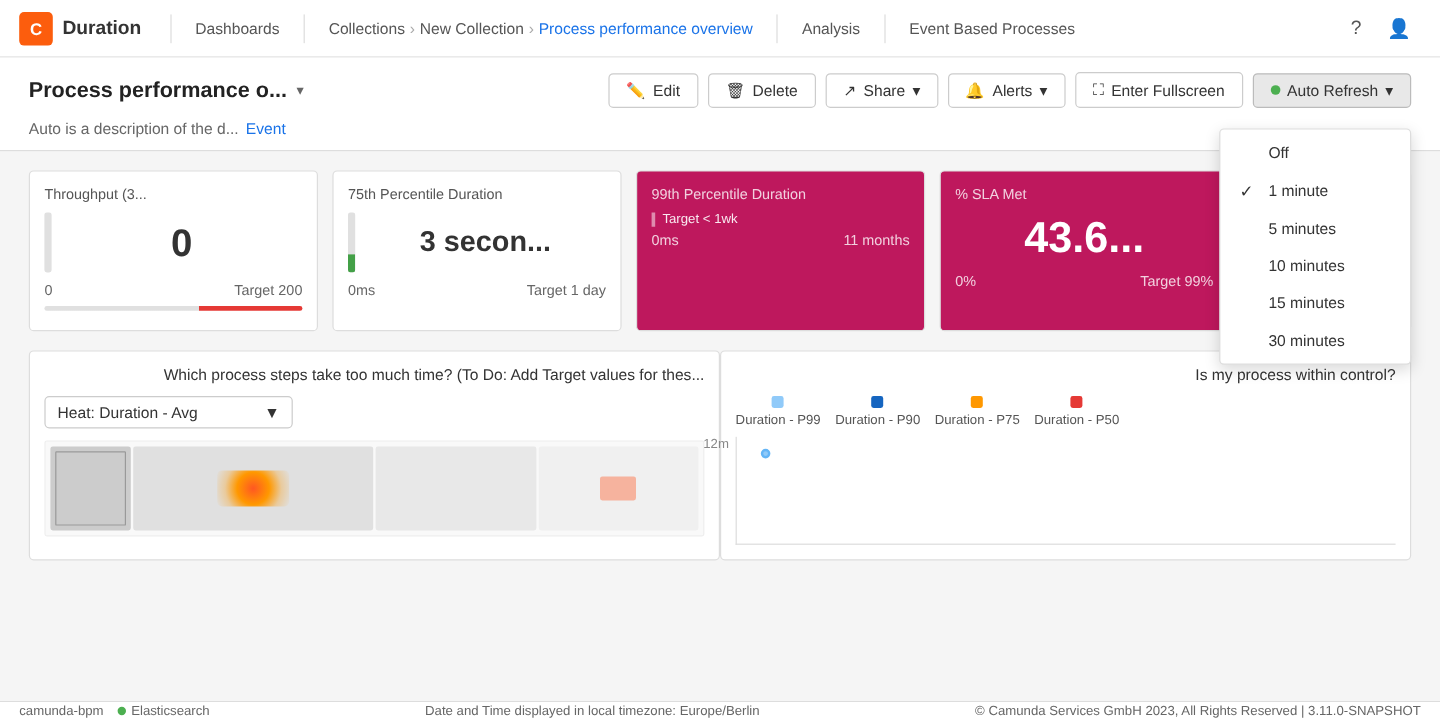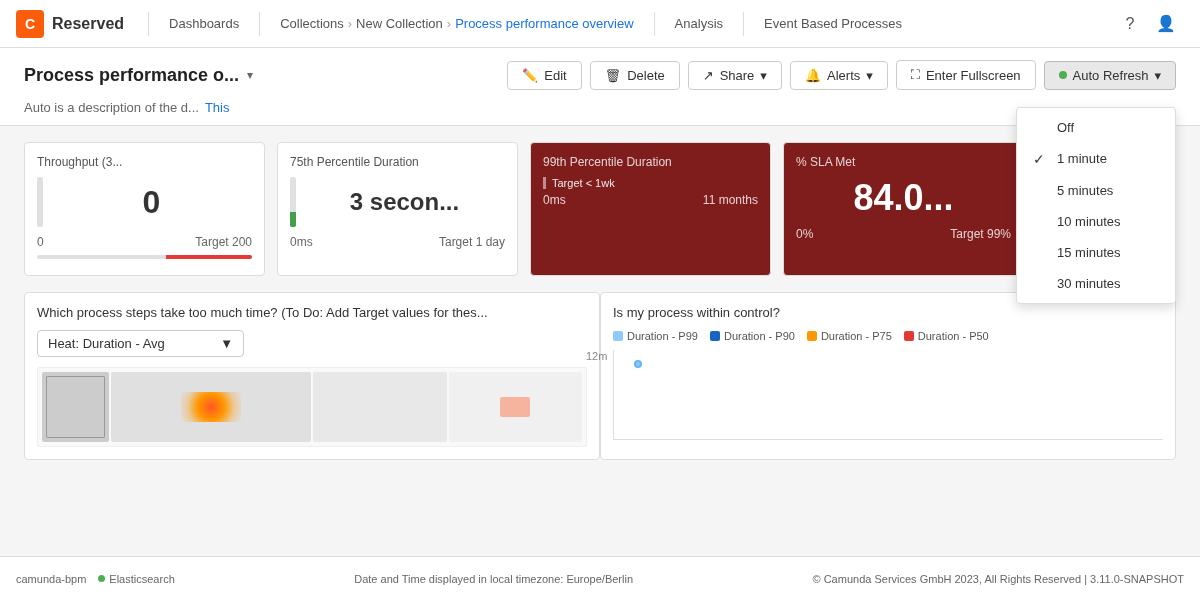--- a/index.html
+++ b/index.html
@@ -122,29 +122,29 @@
       display: flex; justify-content: space-between;
       font-size: 12px; color: #666;
     }
     .metric-target-bar {
       height: 4px; background: linear-gradient(to right, #e0e0e0 60%, #e53935 40%);
       border-radius: 2px; margin-top: 6px; margin-bottom: 4px;
     }
 
     
     .metric-card-red-bg {
-      background: #7f1d1d; color: white;
+      background: #be185d; color: white;
     }
     .metric-card-red-bg .metric-title { color: rgba(255,255,255,0.8); }
     .metric-card-red-bg .metric-big-value { color: white; font-size: 36px; }
     .metric-card-red-bg .metric-range { color: rgba(255,255,255,0.8); }
 
     
     .bottom-section {
-      display: grid; grid-template-columns: 1fr 1fr; gap: 0;
+      display: grid; grid-template-columns: 1fr 1fr; gap: 0; text-align: right;
     }
     .bottom-card {
       background: #fff; border: 1px solid #ddd; border-radius: 4px;
       padding: 12px; min-height: 160px;
     }
     .bottom-card-title { font-size: 13px; font-weight: 500; margin-bottom: 10px; color: #333; }
     .heat-select {
       display: flex; align-items: center; gap: 6px;
       border: 1px solid #ccc; border-radius: 4px; padding: 5px 10px;
       font-size: 13px; cursor: pointer; width: 207px; margin-bottom: 10px;
@@ -155,53 +155,53 @@
     .heatmap-container {
       height: 80px; background: #f9f9f9; border: 1px solid #eee;
       border-radius: 2px; position: relative; overflow: hidden;
     }
 
     
     .chart-legend {
       display: flex; gap: 12px; flex-wrap: wrap; margin-bottom: 8px;
     }
     .legend-item {
-      display: flex; align-items: center; gap: 4px; font-size: 11px; color: #555;
+      display: flex; align-items: center; gap: 4px; font-size: 11px; color: #555; flex-direction: column;
     }
     .legend-dot {
       width: 10px; height: 10px; border-radius: 2px;
     }
     .chart-area {
       height: 90px; position: relative; border-left: 1px solid #ddd;
       border-bottom: 1px solid #ddd;
     }
     .chart-label-y {
       position: absolute; left: -28px; top: 0;
       font-size: 11px; color: #888;
     }
 
     
     .footer {
       position: fixed; bottom: 0; left: 0; right: 0;
-      height: 44px; background: #fff; border-top: 1px solid #ddd;
+      height: 16px; background: #fff; border-top: 1px solid #ddd;
       display: flex; align-items: center; justify-content: space-between;
       padding: 0 16px; font-size: 11px; color: #666;
     }
     .footer-left { display: flex; align-items: center; gap: 12px; }
     .green-status { width: 7px; height: 7px; background: #4caf50; border-radius: 50%; }
 
     .auto-refresh-wrapper { position: relative; }
   </style>
 </head>
 <body>
 
 <nav class="top-nav">
   <div class="nav-logo">
     <div class="logo-box">C</div>
-    <span>Reserved</span>
+    <span>Duration</span>
   </div>
   <div class="nav-sep"></div>
   <div class="nav-item">Dashboards</div>
   <div class="nav-sep"></div>
   <div class="nav-breadcrumb">
     <span style="cursor:pointer;">Collections</span>
     <span class="sep">›</span>
     <span style="cursor:pointer;">New Collection</span>
     <span class="sep">›</span>
     <span class="crumb-active">Process performance overview</span>
@@ -279,21 +279,21 @@
           <div class="dropdown-item">
             <span class="check-mark"></span>
             <span>30 minutes</span>
           </div>
         </div>
       </div>
     </div>
   </div>
   <div class="page-description">
     <span>Auto is a description of the d...</span>
-    <span class="more-link">This</span>
+    <span class="more-link">Event</span>
   </div>
 </div>
 
 <div class="main-content">
 
   <div class="metric-cards">
 
     <div class="metric-card">
       <div class="metric-title">Throughput (3...</div>
       <div class="metric-value-container">
@@ -328,21 +328,21 @@
       <div style="font-size:11px; color:rgba(255,255,255,0.9); margin-bottom:4px; border-left: 3px solid rgba(255,255,255,0.5); padding-left:6px;">Target &lt; 1wk</div>
       <div class="metric-range">
         <span>0ms</span>
         <span>11 months</span>
       </div>
     </div>
 
     <div class="metric-card metric-card-red-bg">
       <div class="metric-title">% SLA Met</div>
       <div class="metric-value-container">
-        <div class="metric-big-value" style="font-size:36px; font-weight:900;">84.0...</div>
+        <div class="metric-big-value" style="font-size:36px; font-weight:900;">43.6...</div>
       </div>
       <div class="metric-range">
         <span>0%</span>
         <span>Target 99%</span>
       </div>
     </div>
 
     <div class="metric-card" style="max-width:140px;">
       <div class="metric-title">Incident-F...</div>
       <div class="metric-value-container">

